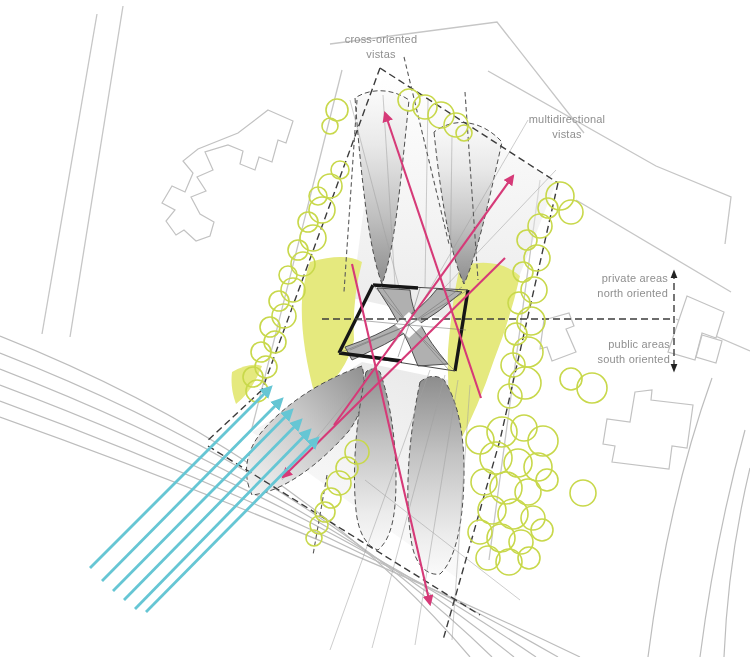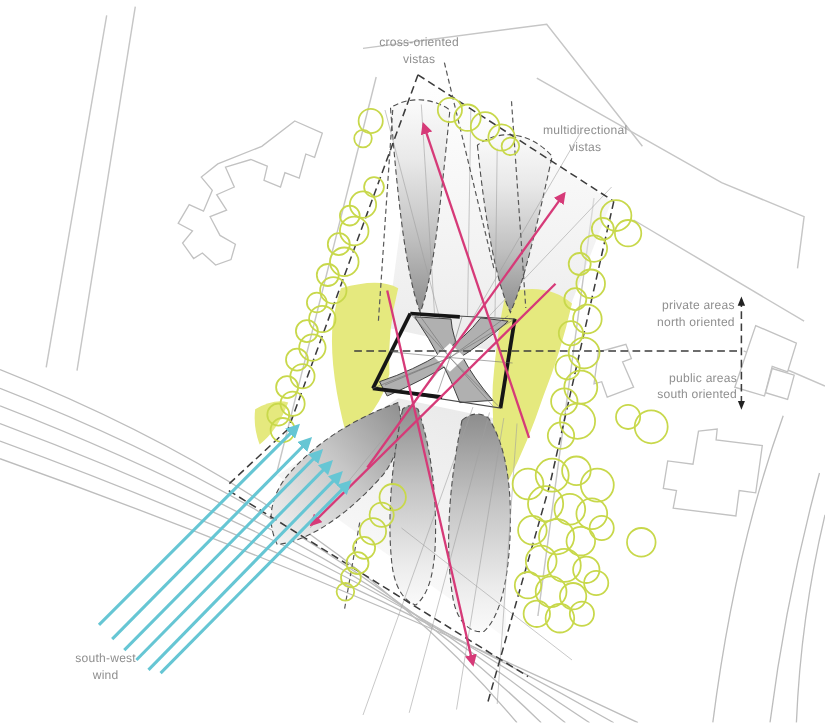--- a/index.html
+++ b/index.html
@@ -32,21 +32,21 @@
   .darkFill{fill:#222222;}
   .bandX{fill:#b0b0b0;stroke:#3f3f3f;stroke-width:0.9;}
   .thick{stroke:var(--building-dark);stroke-width:3.4;fill:none;}
   .quad{stroke:#4a4a4a;stroke-width:1;fill:none;}
   .spoke{stroke:#6a6a6a;stroke-width:0.6;opacity:0.85;}
   .label{position:absolute;font-size:11px;line-height:1.35;color:var(--label-text);
          white-space:pre-line;letter-spacing:0.2px;}
   .lab-center{text-align:center;}
   .lab-right{text-align:right;}
   #lab-cross{left:316px;top:32px;width:130px;}
-  #lab-multi{left:468px;top:112px;width:128px;}
+  #lab-multi{left:468px;top:112px;width:128px;padding-left:35px;}
   #lab-private{left:552px;top:271px;width:116px;}
   #lab-public{left:554px;top:337px;width:116px;}
   #lab-wind{left:38px;top:592px;width:116px;}
 </style>
 </head>
 <body>
 
 <div class="stage">
 <svg width="750" height="657" viewBox="0 0 750 657">
   <defs>
@@ -282,15 +282,13 @@
 </svg>
 
   <div class="label lab-center" id="lab-cross">cross-oriented
 vistas</div>
   <div class="label lab-center" id="lab-multi">multidirectional
 vistas</div>
   <div class="label lab-right" id="lab-public">public areas
 south oriented</div>
   <div class="label lab-right" id="lab-private">private areas
 north oriented</div>
-  <div class="label lab-center" id="lab-wind">south-west
-wind</div>
 </div>
 
 </body></html>

